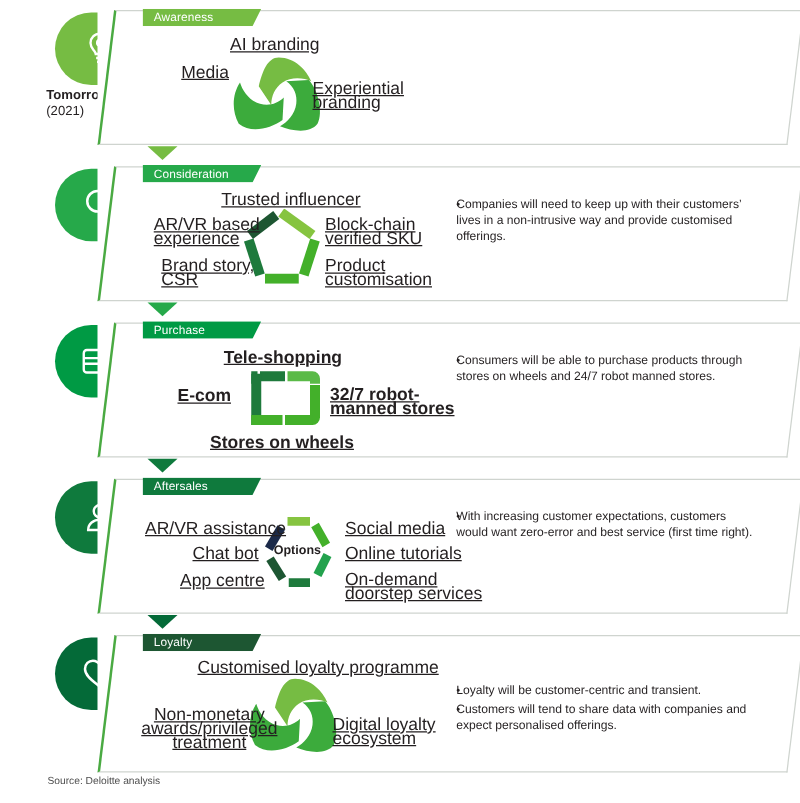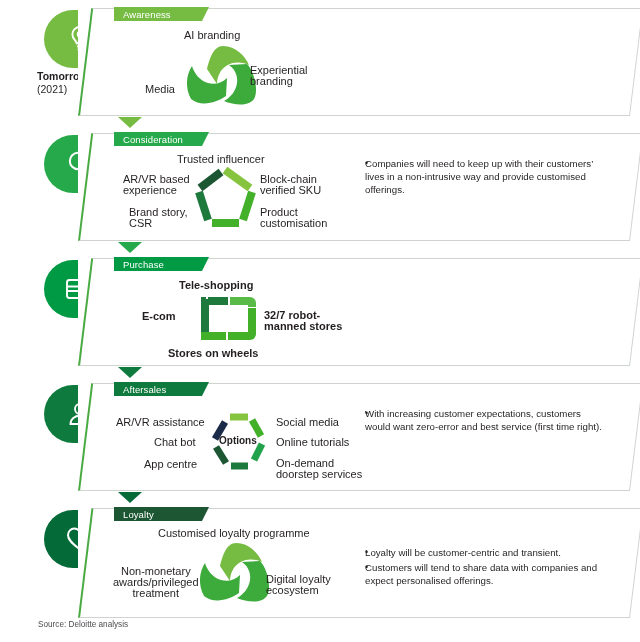--- a/index.html
+++ b/index.html
@@ -65,22 +65,22 @@
     position:absolute;width:0;height:0;
     border-left:12px solid transparent;
     border-right:12px solid transparent;
   }
 
   
   .diagram{position:absolute;}
 
   
   .dlab{
-    position:absolute;font-size:11px;line-height:11px;
-    color:#231f20;white-space:pre;
+    position:absolute;font-size:14px;line-height:11px;
+    color:#231f20;white-space:pre;text-decoration:underline;
   }
   .dlab.b{font-weight:bold;}
 
   
   .bullets{
     position:absolute;top:24px;
     font-size:9.7px;line-height:13.2px;color:#231f20;
   }
   .bullets li{margin:0 0 1.5px 0;padding:0;}
   .bullets ul{margin:0;padding:0 0 0 11px;list-style:none;}
@@ -126,21 +126,21 @@
         <div class="stage-tab" style="background:#76bc43">Awareness</div>
 
         <div class="diagram" style="left:105px;top:35px;width:80px;height:66px">
           <svg width="80" height="66" viewBox="0 0 80 66">
             <path d="M40 3 C53 3 62 13 66 22 C60 19 50 18 43 23 C37 27 34 34 34 41 L24 26 C27 14 31 3 40 3 Z" fill="#76bc43"></path>
             <path d="M8 56 C2 45 3 32 9 23 C11 30 17 38 25 40 C32 42 39 40 44 35 L43 53 C33 60 18 64 8 56 Z" fill="#3cab3c"></path>
             <path d="M71 56 C65 64 51 62 41 58 C47 55 53 48 54 40 C55 33 52 26 46 22 L64 21 C71 28 76 47 71 56 Z" fill="#3cab3c"></path>
           </svg>
         </div>
         <div class="dlab" style="left:106px;top:22px">AI branding</div>
-        <div class="dlab" style="left:67px;top:76px">Media</div>
+        <div class="dlab" style="left:67px;top:44px">Media</div>
         <div class="dlab" style="left:172px;top:57px">Experiential
 branding</div>
 
       </div>
     </div>
     <div class="connector" style="left:118px;top:113px;border-top:11px solid #76bc43"></div>
   </div>
 
   <div class="stage" style="top:129px">
     <div class="icon-pill" style="background:#26a94a">
@@ -214,20 +214,25 @@
             <path d="M6 38 H28 V46 H6 Z" fill="#43b02a"></path>
             <path d="M30 38 H52 V46 H30 Z" fill="#43b02a"></path>
           </svg>
         </div>
         <div class="dlab b" style="left:101px;top:22px">Tele-shopping</div>
         <div class="dlab b" style="left:64px;top:53px">E-com</div>
         <div class="dlab b" style="left:186px;top:52px">32/7 robot-
 manned stores</div>
         <div class="dlab b" style="left:90px;top:90px">Stores on wheels</div>
 
+        <div class="bullets" style="left:276px;width:245px">
+          <ul>
+            <li>Consumers will be able to purchase products through stores on wheels and 24/7 robot manned stores.</li>
+          </ul>
+        </div>
       </div>
     </div>
     <div class="connector" style="left:118px;top:113px;border-top:11px solid #0f7a3d"></div>
   </div>
 
   <div class="stage" style="top:504px;height:110px">
     <div class="icon-pill" style="background:#046a38">
       <svg width="32" height="30" viewBox="0 0 32 30">
           <g fill="none" stroke="#ffffff" stroke-width="2">
         <path d="M16 25.5 C10 20.5 4 16.5 4 11.2 C4 7.2 7 4.5 10.3 4.5 C12.8 4.5 14.8 6 16 7.9 C17.2 6 19.2 4.5 21.7 4.5 C25 4.5 28 7.2 28 11.2 C28 16.5 22 20.5 16 25.5 Z"></path>

